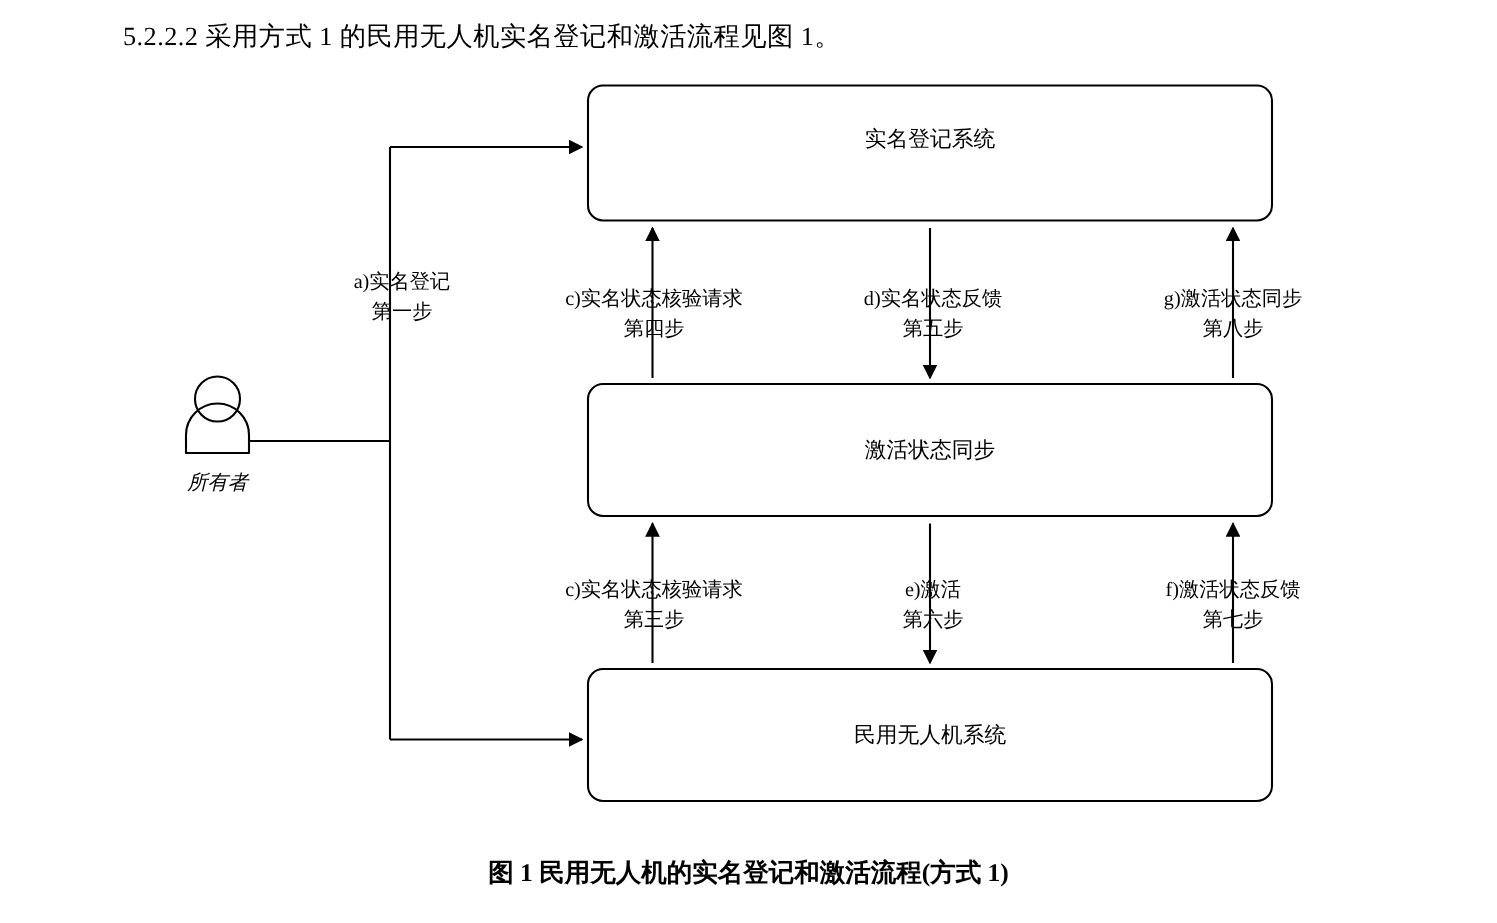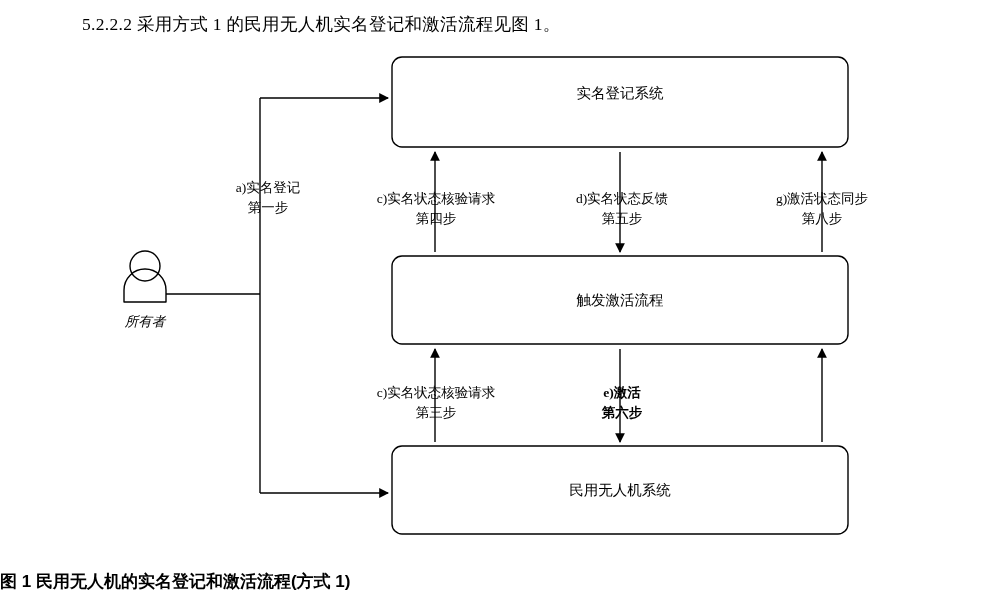--- a/index.html
+++ b/index.html
@@ -27,23 +27,24 @@
     font-size: 17.5px;
     font-family: "Liberation Serif", serif;
     letter-spacing: 0.3px;
     white-space: nowrap;
   }
   .caption {
     position: absolute;
     left: 0;
     top: 570px;
     width: 998px;
+    text-align: center;
     font-size: 17px;
     font-weight: bold;
-    font-family: Liberation Sans, sans-serif;
+    font-family: Liberation Serif, serif;
     white-space: nowrap;
   }
   svg.diagram {
     position: absolute;
     left: 0;
     top: 0;
     width: 998px;
     height: 615px;
   }
   .box-label {
@@ -110,21 +111,21 @@
     <path d="M 822 252 L 822 152" stroke="#000000" stroke-width="1.4" fill="none" marker-end="url(#arrow)"></path>
 
     <path d="M 435 442 L 435 349" stroke="#000000" stroke-width="1.4" fill="none" marker-end="url(#arrow)"></path>
 
     <path d="M 620 349 L 620 442" stroke="#000000" stroke-width="1.4" fill="none" marker-end="url(#arrow)"></path>
 
     <path d="M 822 442 L 822 349" stroke="#000000" stroke-width="1.4" fill="none" marker-end="url(#arrow)"></path>
   </svg>
 
   <div class="box-label" style="left:620px; top:93px;">实名登记系统</div>
-  <div class="box-label" style="left:620px; top:300px;">触发激活流程</div>
+  <div class="box-label" style="left:620px; top:300px;">激活状态同步</div>
   <div class="box-label" style="left:620px; top:490px;">民用无人机系统</div>
 
   <div class="actor-label" style="left:145px; top:313px;">所有者</div>
 
   <div class="edge-label" style="left:268px; top:178px;">
     <div>a)实名登记</div>
     <div>第一步</div>
   </div>
 
 
@@ -141,21 +142,25 @@
   <div class="edge-label" style="left:622px; top:189px;">
     <div>d)实名状态反馈</div>
     <div>第五步</div>
   </div>
 
   <div class="edge-label" style="left:436px; top:383px;">
     <div>c)实名状态核验请求</div>
     <div>第三步</div>
   </div>
 
-  <div class="edge-label" style="left:622px; top:383px;font-weight:bold;">
+  <div class="edge-label" style="left:622px; top:383px;">
     <div>e)激活</div>
     <div>第六步</div>
   </div>
 
+  <div class="edge-label" style="left:822px; top:383px;">
+    <div>f)激活状态反馈</div>
+    <div>第七步</div>
+  </div>
 
   <div class="caption">图 1    民用无人机的实名登记和激活流程(方式 1)</div>
 
 </div>
 
 </body></html>

